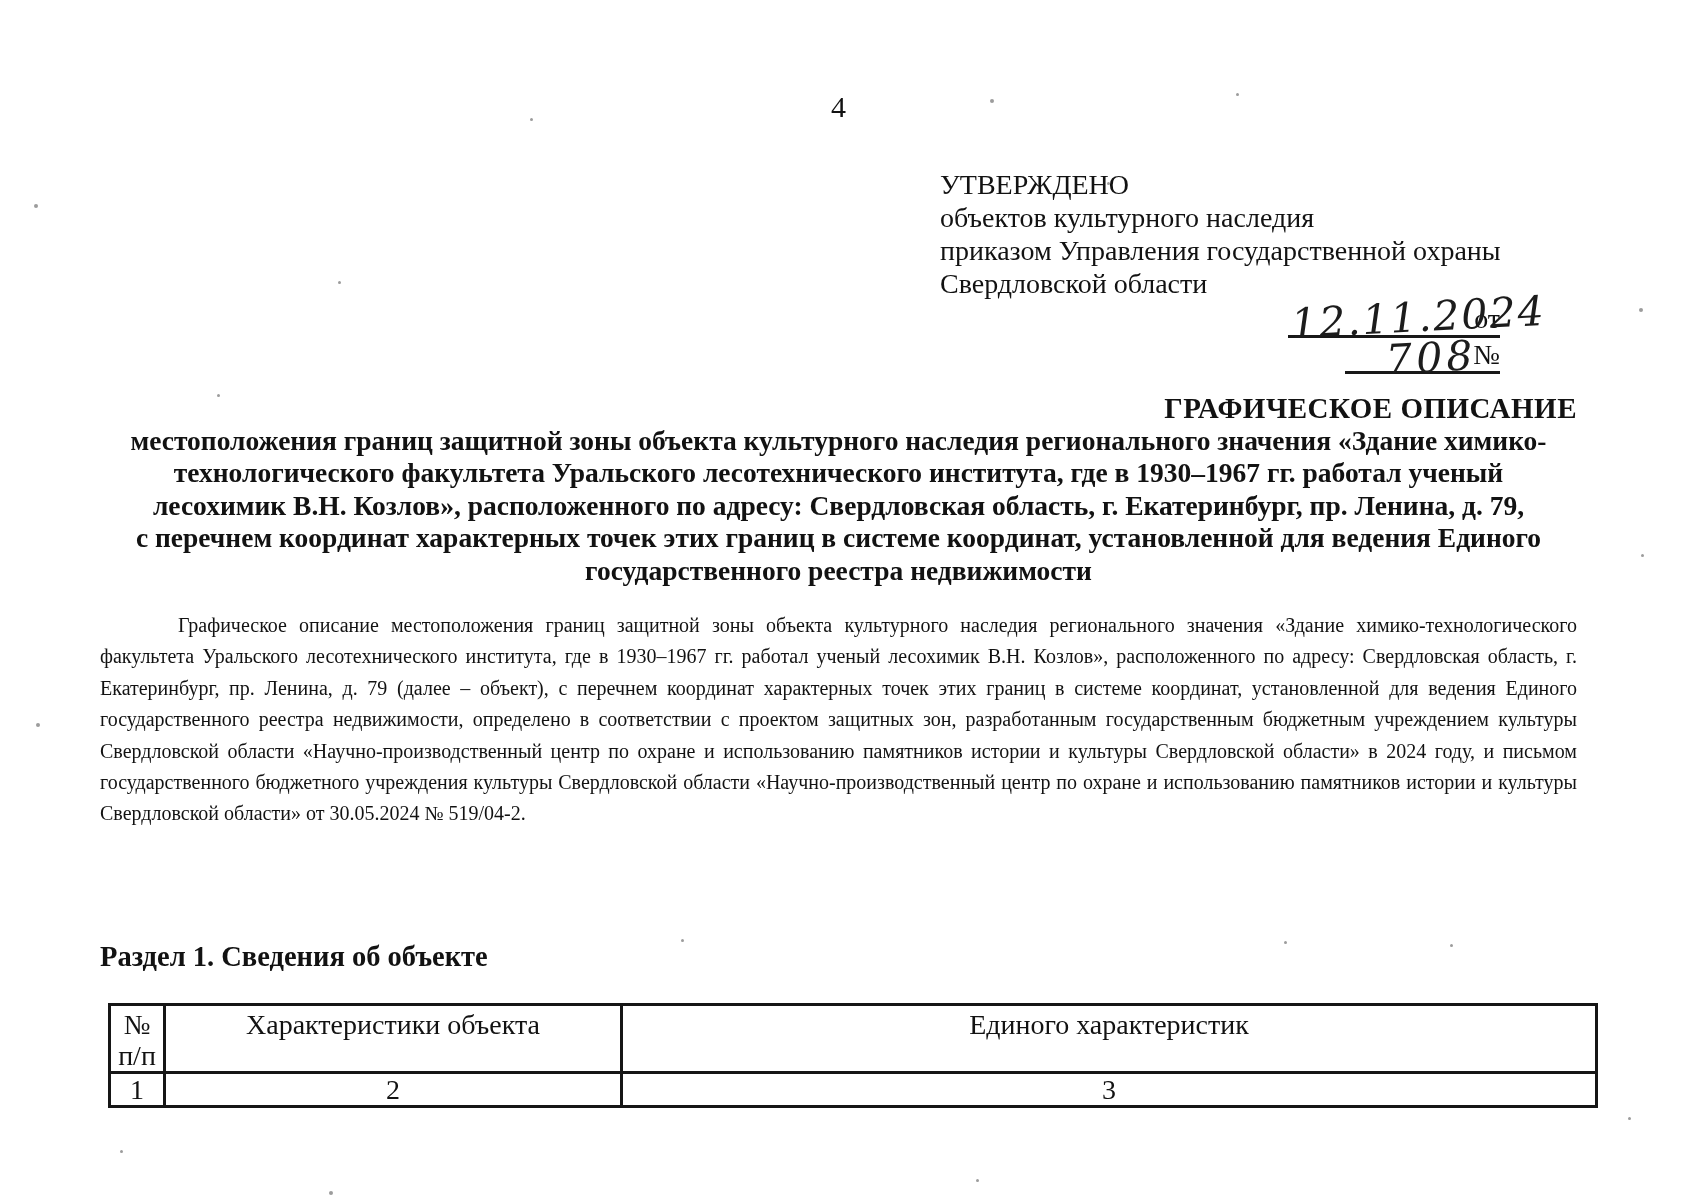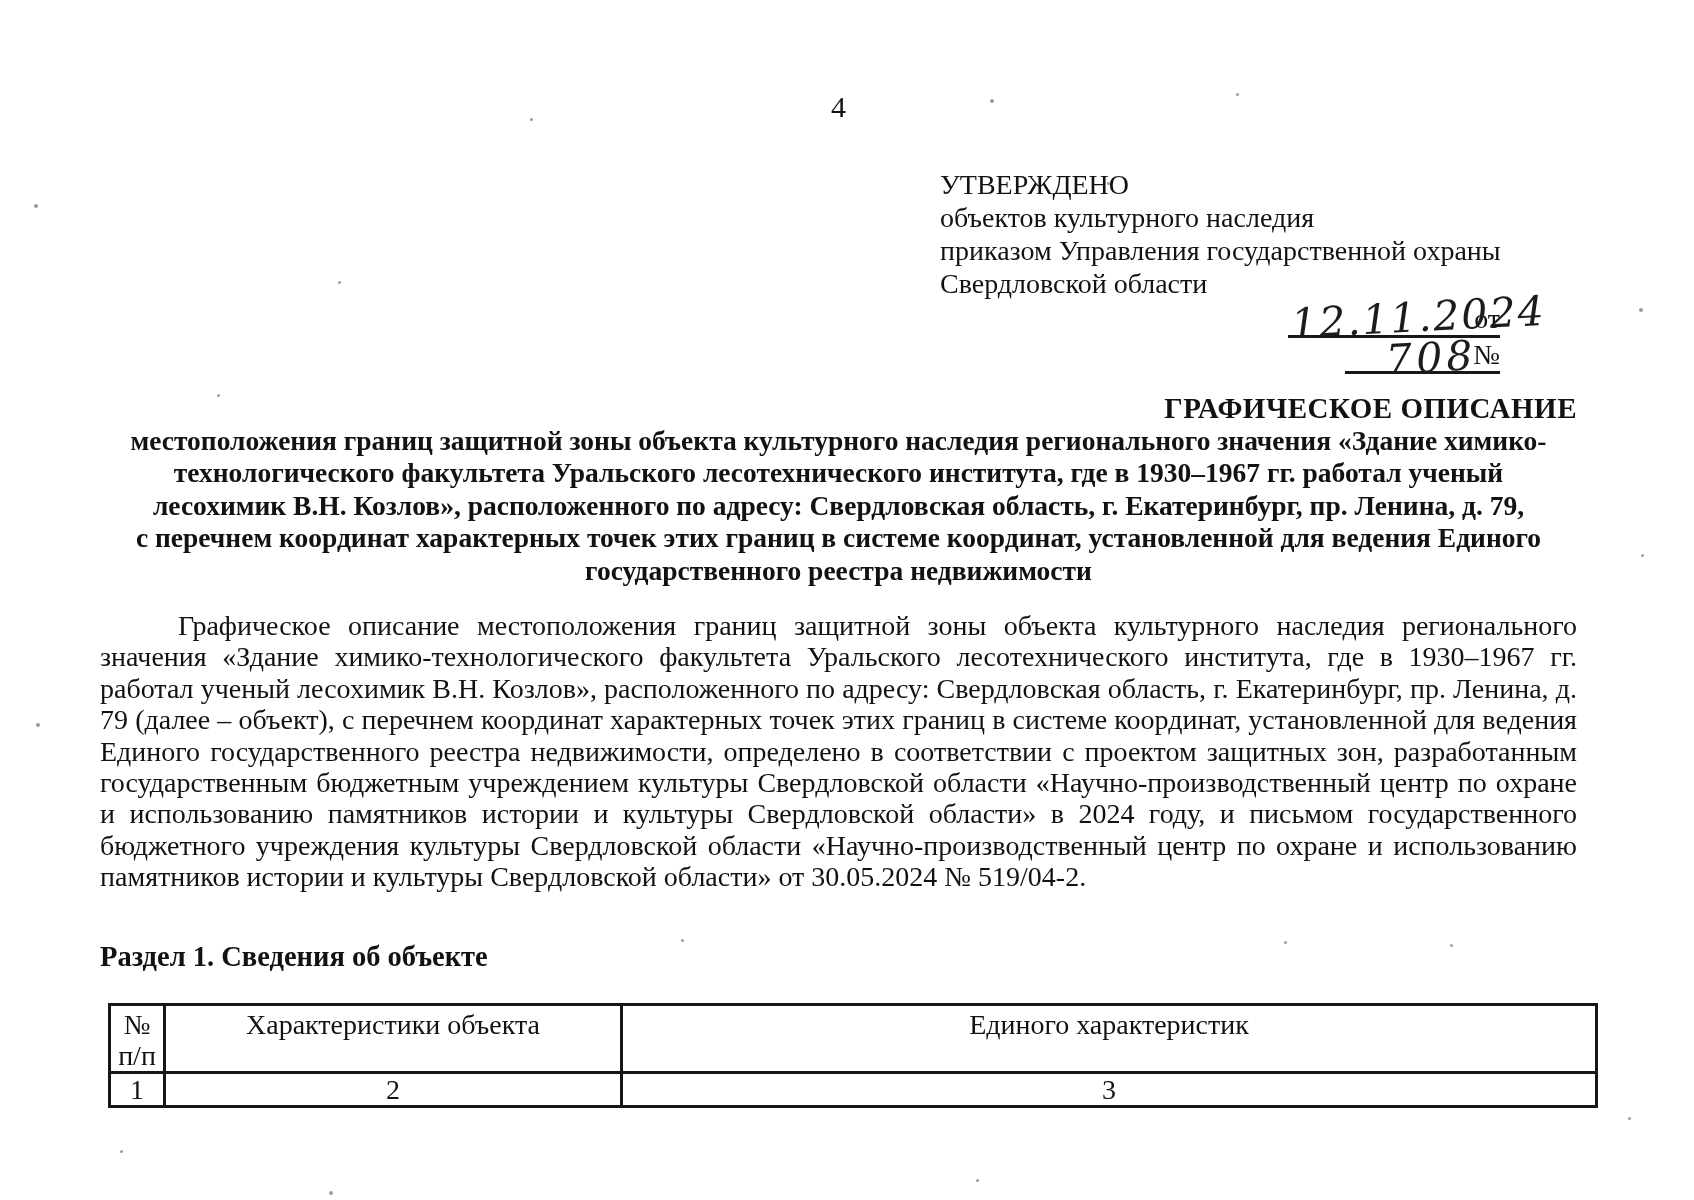--- a/index.html
+++ b/index.html
@@ -48,21 +48,21 @@
     position:absolute; left:100px; top:392px; width:1477px;
     text-align:center; font-weight:700;
     font-size:29px; line-height:32.6px;
   }
   .title-block .t-line { white-space:nowrap; font-size:27.5px; }
   .title-block .t-head { font-size:29px; letter-spacing:0.5px;text-align:right; }
 
   
   .body-text {
     position:absolute; left:100px; top:610px; width:1477px;
-    font-size:28px; line-height:31.4px;
+    font-size:20px; line-height:31.4px;
     text-align:justify; text-indent:78px;
   }
 
   
   .section-heading {
     position:absolute; left:100px; top:941px; width:1477px;
     font-weight:700; font-size:28.5px;
   }
 
   

